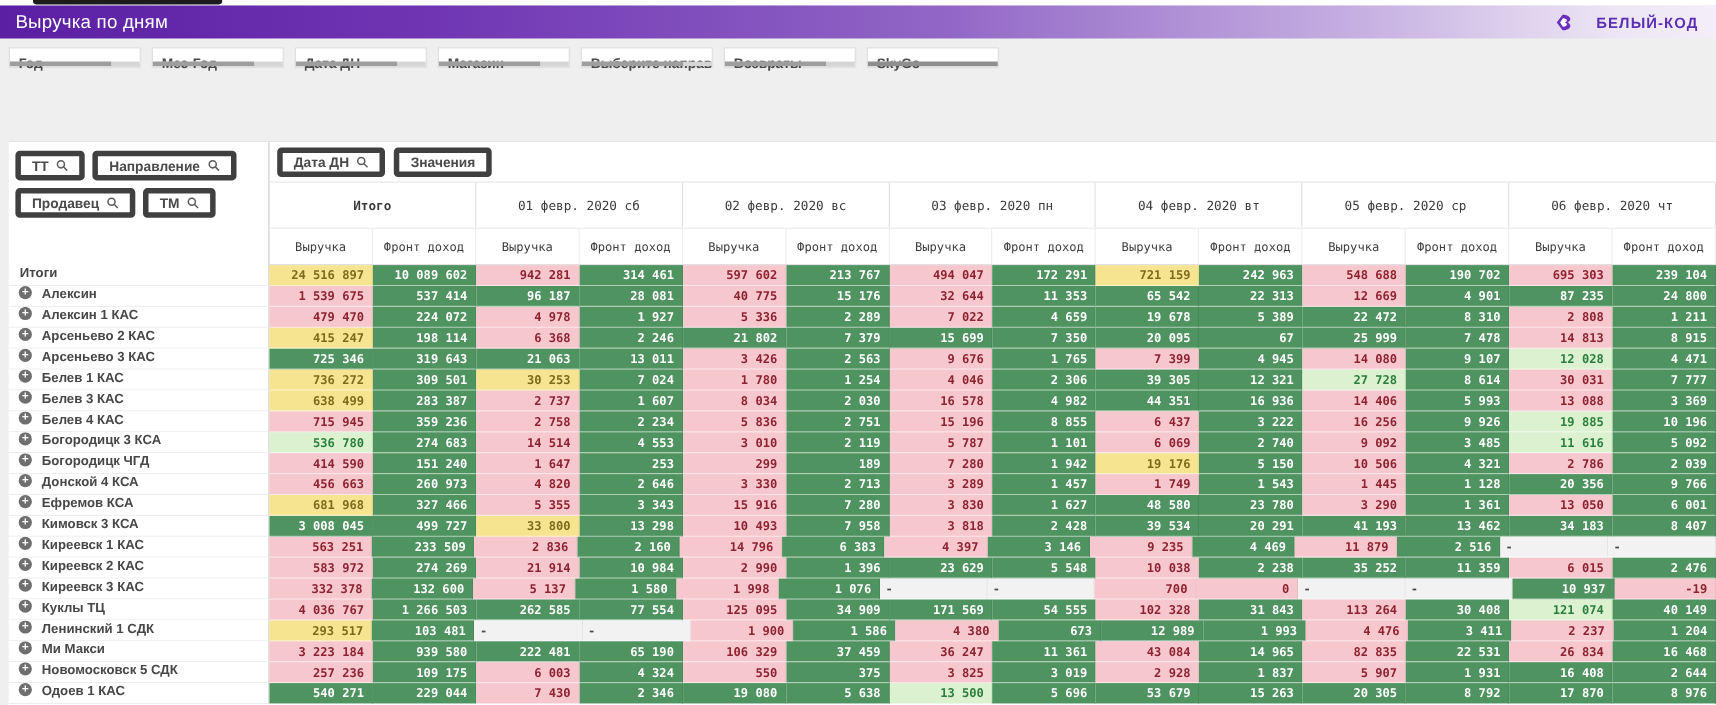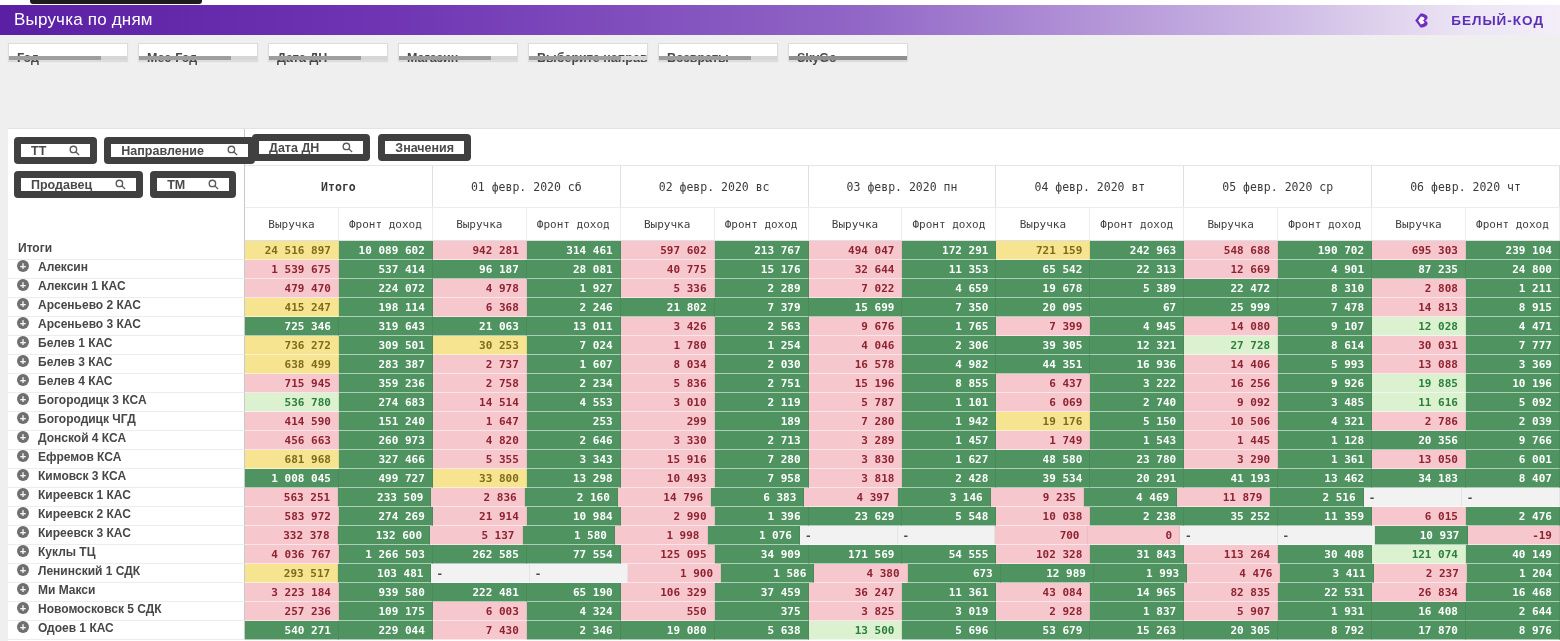--- a/index.html
+++ b/index.html
@@ -26,22 +26,22 @@
   .filter-underline { position:absolute; bottom:0; left:0; width:100%; height:4px; background:#d6d6d6; }
   .filter-underline::before { content:""; position:absolute; left:0; top:0; height:100%; width:78%; background:#9e9e9e; }
   .filter-box.full .filter-underline::before { width:100%; background:#8f8f8f; }
 
   
   .panel { position:absolute; top:128px; left:8px; width:1552px; height:513px;
            background:#fff; border-top:1px solid #e2e2e2; }
   .header-zone { display:flex; height:112px; }
   .left-header { width:237px; flex:none; border-right:1px solid #c9c9c9; padding:8px 0 0 6px; }
   .chip-row { display:flex; gap:7px; margin-bottom:7px; }
-  .chip { display:inline-flex; align-items:center; gap:23px; height:27px; padding:0 10px;
-          background:#fff; border:7px solid #404040; border-radius:4px;
+  .chip { display:inline-flex; align-items:center; gap:7px; height:27px; padding:0 10px;
+          background:#fff; border:5px solid #404040; border-radius:4px;
           font-size:12.5px; font-weight:bold; color:#4a4a4a; cursor:pointer; white-space:nowrap; }
   .right-header { flex:1; display:flex; flex-direction:column; min-width:0; }
   .toolbar-row { height:36px; display:flex; gap:8px; padding:5px 0 0 7px; }
   .group-row { height:42px; display:flex; border-top:1px solid #e6e6e6; }
   .group-cell { flex:2; display:flex; align-items:center; justify-content:center;
                 font-family:"DejaVu Sans Mono", monospace; font-size:11.5px; color:#3a3a3a;
                 border-right:1px solid #e0e0e0; cursor:pointer; white-space:nowrap; overflow:hidden; }
   .group-cell.total { font-weight:bold; }
   .sub-row { height:34px; display:flex; border-top:1px solid #ececec; border-bottom:1px solid #e0e0e0; }
   .sub-cell { flex:1; display:flex; align-items:center; justify-content:center;
@@ -456,21 +456,21 @@
         <div class="cell c-p">3 290</div>
         <div class="cell c-g">1 361</div>
         <div class="cell c-p">13 050</div>
         <div class="cell c-g">6 001</div>
       </div>
       <div class="trow">
         <div class="label-cell">
           <span class="expand-icon"></span>
           <span>Кимовск 3 КСА</span>
         </div>
-        <div class="cell c-g">1 008 045</div>
+        <div class="cell c-g">3 008 045</div>
         <div class="cell c-g">499 727</div>
         <div class="cell c-y">33 800</div>
         <div class="cell c-g">13 298</div>
         <div class="cell c-p">10 493</div>
         <div class="cell c-g">7 958</div>
         <div class="cell c-p">3 818</div>
         <div class="cell c-g">2 428</div>
         <div class="cell c-g">39 534</div>
         <div class="cell c-g">20 291</div>
         <div class="cell c-g">41 193</div>

